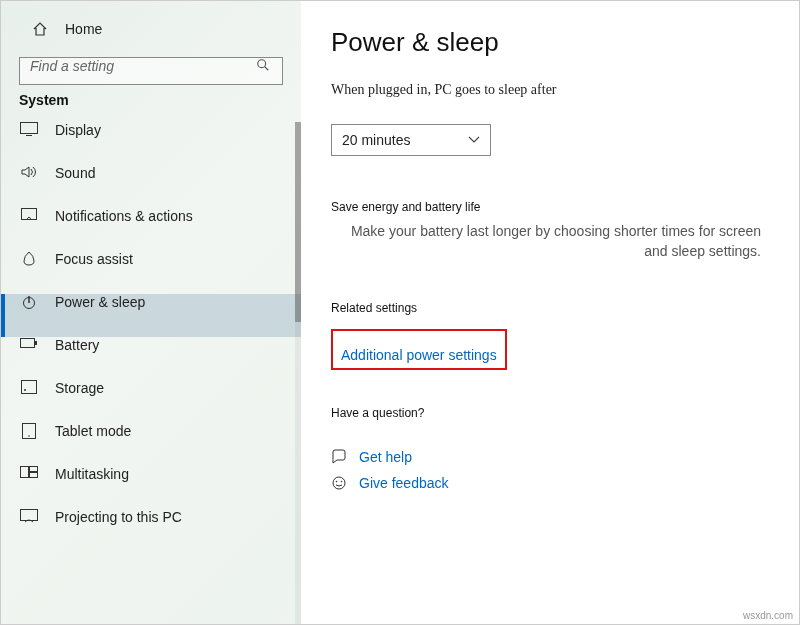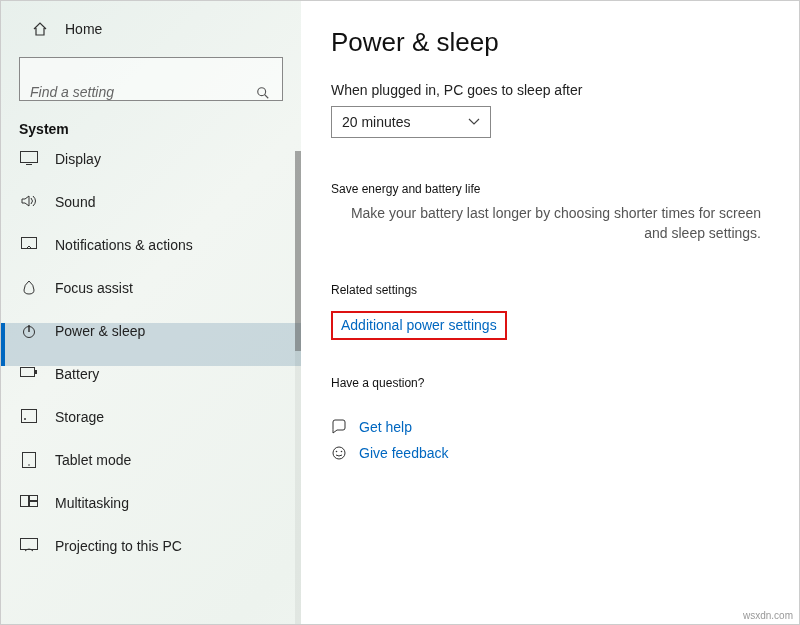--- a/index.html
+++ b/index.html
@@ -56,25 +56,25 @@
   }
   .home {
     display: flex; align-items: center;
     padding: 6px 18px;
     color: #222;
     gap: 16px;
     margin-left: 12px;
   }
   .home .icon { width: 18px; display:flex; justify-content:center; }
   .searchbox {
-    margin: 14px 18px 14px 18px;
-    height: 44px;
+    margin: 14px 18px 1px 18px;
+    height: 28px;
     background: rgba(255,255,255,0.55);
     border: 1px solid #888;
-    display: flex; align-items: flex-end;
+    display: flex; align-items: flex-start;
     padding: 0 10px;
     color: #555;
     position: relative;
   }
   .searchbox input {
     flex: 1;
     border: none; outline: none;
     background: transparent;
     font-size: 14px;
     color: #333;
@@ -135,21 +135,21 @@
     padding: 26px 30px 10px 30px;
     overflow: auto;
     position: relative;
   }
   .content h1 {
     font-size: 26px;
     font-weight: 400;
     margin-bottom: 24px;
     color: #111;
   }
-  .lbl { font-size: 14px; color: #222; margin-bottom: 8px; }
+  .lbl { font-size: 14px; color: #222; margin-bottom: 26px; font-family: Liberation Serif, serif; }
   .dropdown {
     width: 160px;
     height: 32px;
     border: 1px solid #888;
     display: flex; align-items: center;
     padding: 12px 10px;
     color: #222;
     background: #fff;
     position: relative;
     margin-bottom: 44px;
@@ -172,21 +172,21 @@
     max-width: 430px;
     text-align: right;
   }
   .link {
     color: #0067c0;
     font-size: 14px;
     display: inline-block;
   }
   .related-box {
     border: 2px solid #d11;
-    padding: 4px 8px 5px 8px;
+    padding: 16px 8px 5px 8px;
     display: inline-block;
     margin-top: 6px;
     margin-bottom: 36px;
   }
   .question { margin-bottom: 8px;}
   .hlinks { margin-top: 29px; }
   .hlink {
     display: flex; align-items: center; gap: 10px;
     margin-bottom: 10px;
   }

